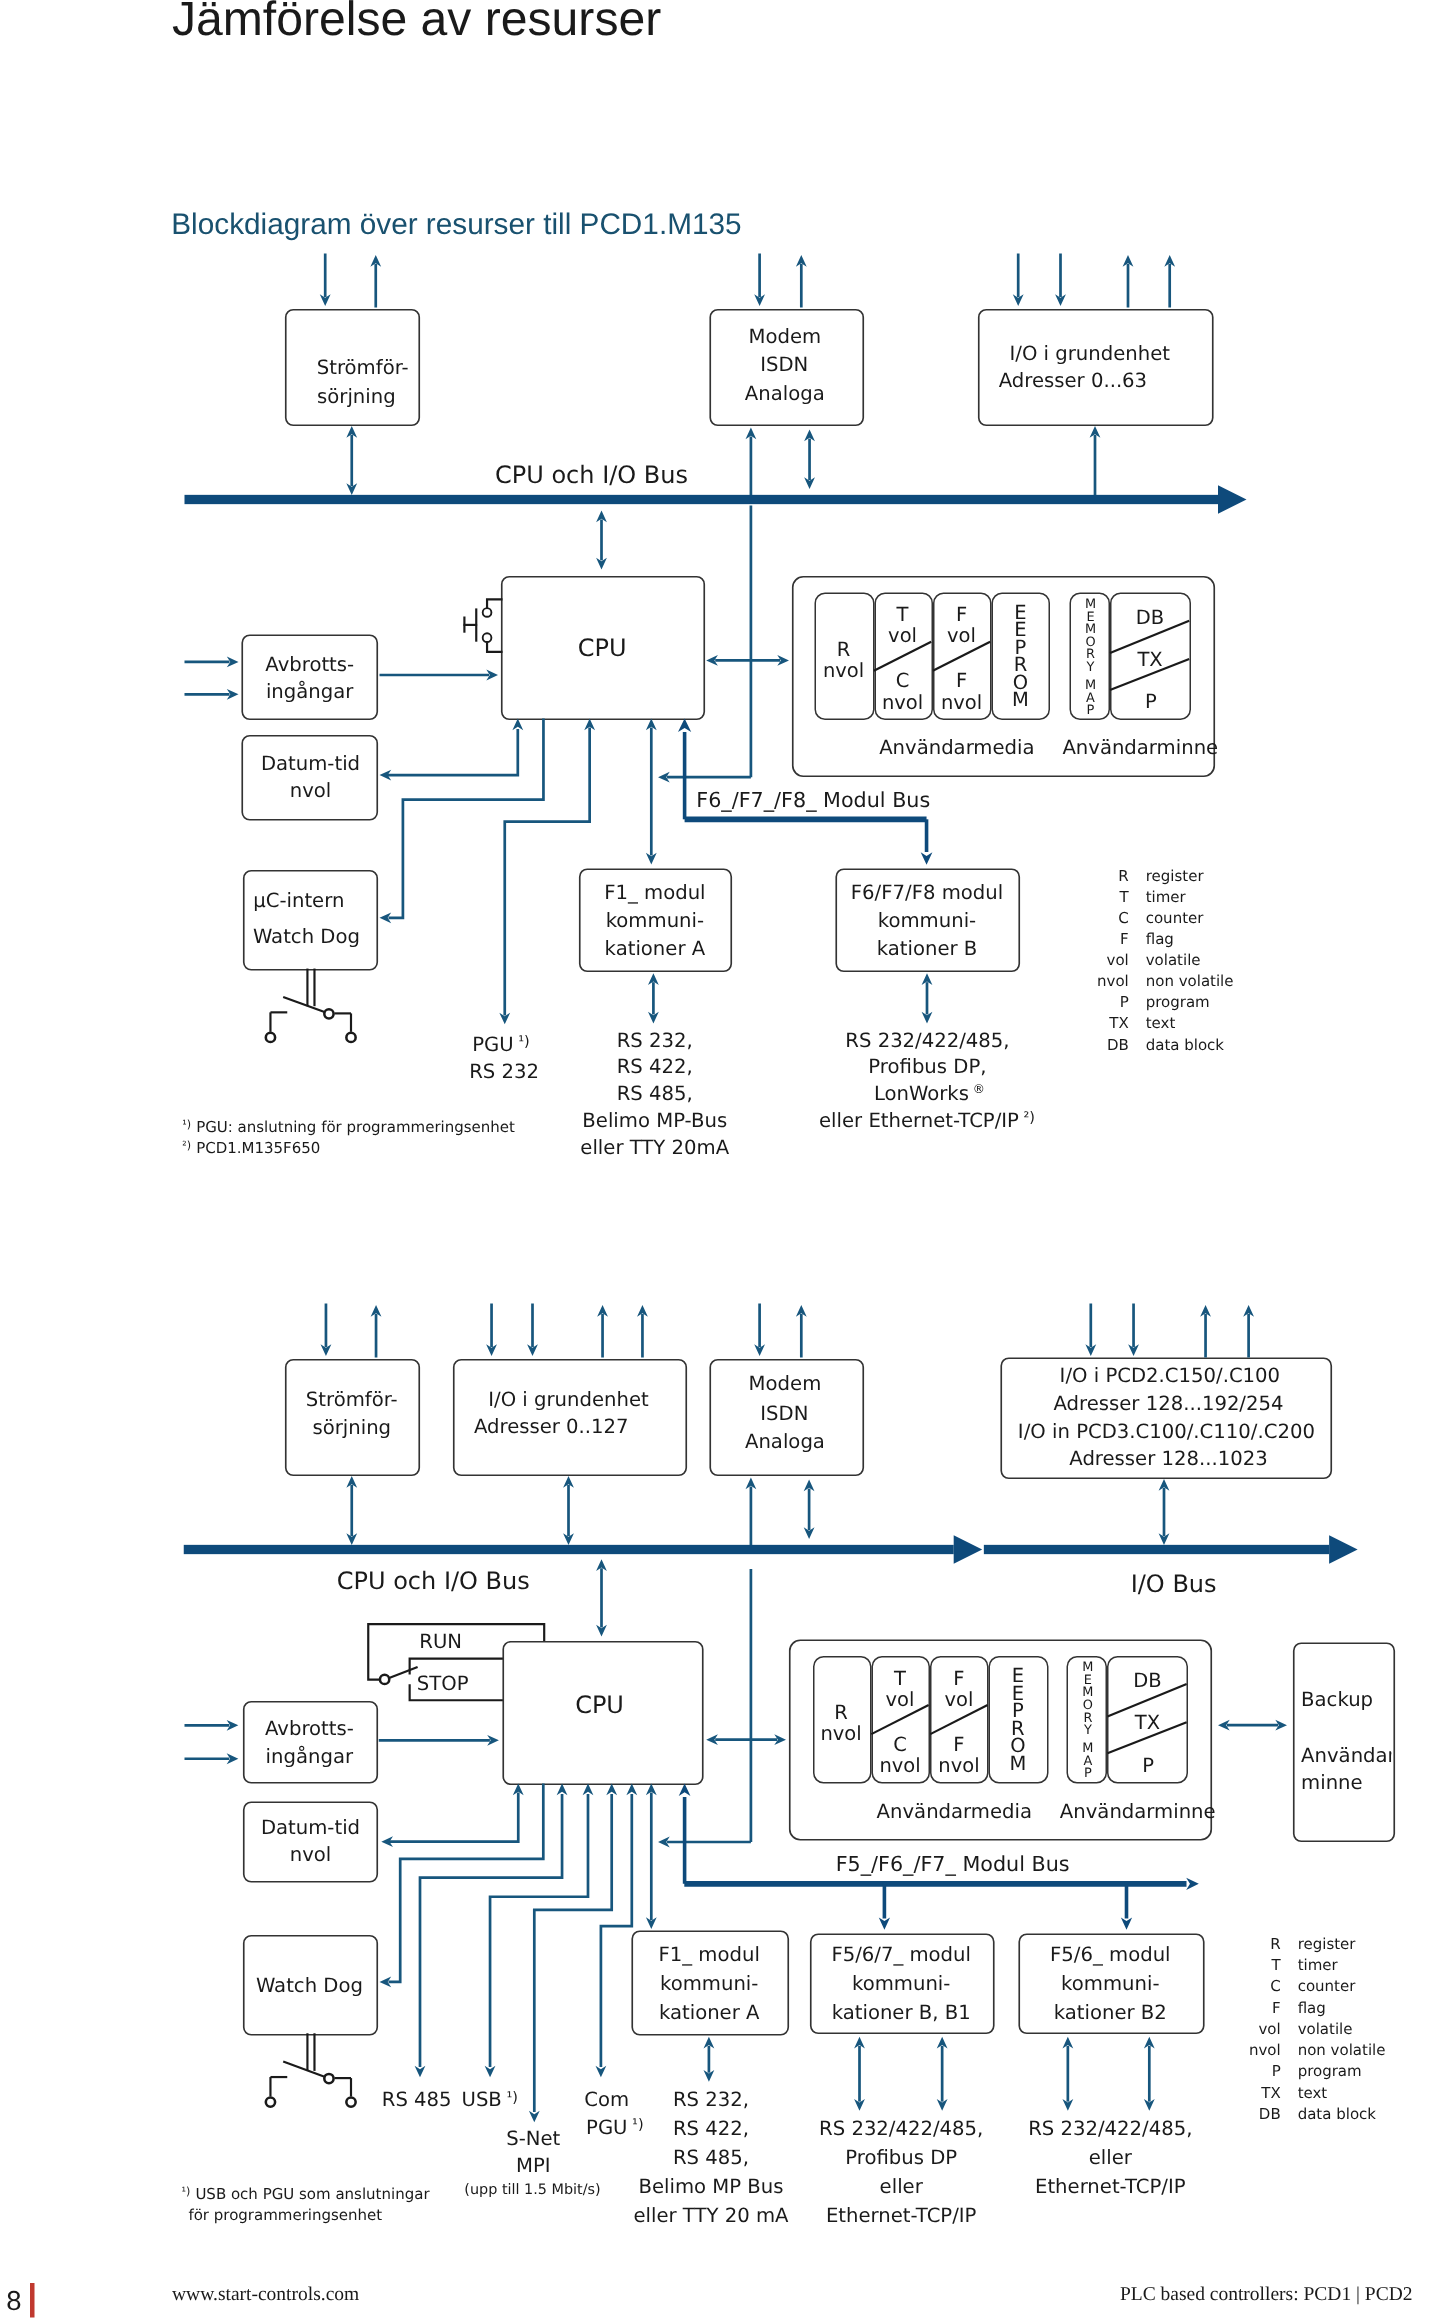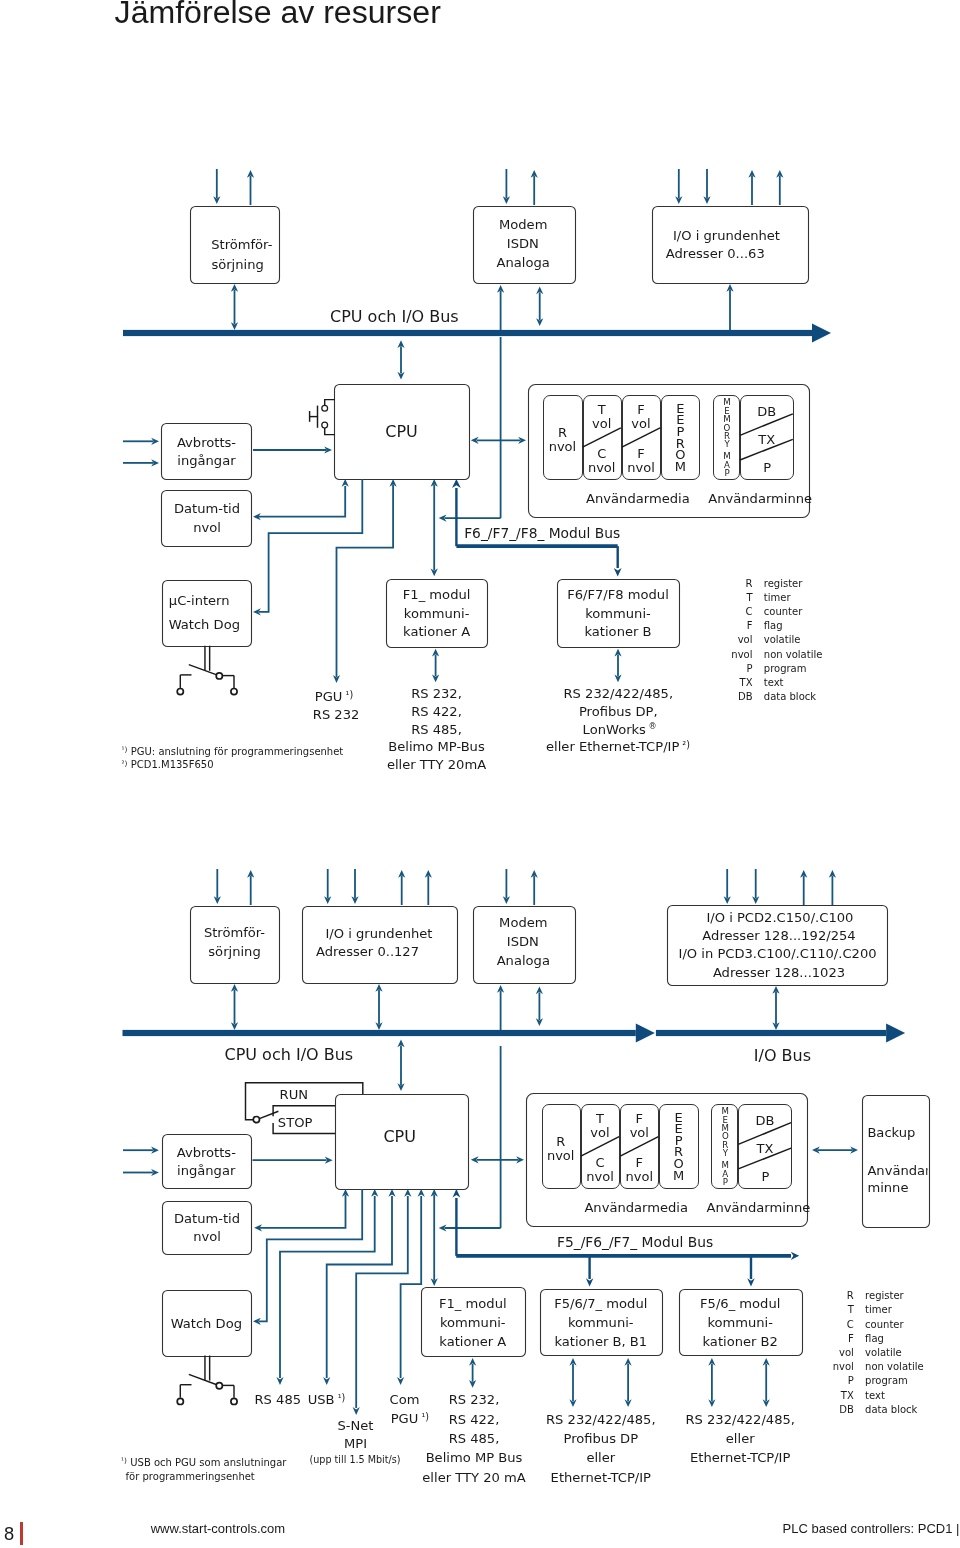--- a/index.html
+++ b/index.html
@@ -22,32 +22,33 @@
   .cpuLbl{font-family:"DejaVu Sans",sans-serif;font-size:16px;fill:#1a1a1a;text-anchor:middle;}
   .legk{font-family:"DejaVu Sans",sans-serif;font-size:10px;fill:#1a1a1a;text-anchor:end;}
   .legv{font-family:"DejaVu Sans",sans-serif;font-size:10px;fill:#1a1a1a;text-anchor:start;}
   .fn{font-family:"DejaVu Sans",sans-serif;font-size:10px;fill:#1a1a1a;text-anchor:start;}
   .fnsm{font-family:"DejaVu Sans",sans-serif;font-size:9.6px;fill:#1a1a1a;text-anchor:middle;}
   .capt{font-family:"DejaVu Sans",sans-serif;font-size:13.1px;fill:#1a1a1a;text-anchor:middle;}
   .thin{stroke:#17567d;stroke-width:1.8;fill:none;}
   .thick{stroke:#0e4a7b;stroke-width:3.8;fill:none;}
   .medthick{stroke:#0e4a7b;stroke-width:2.4;fill:none;}
   .blackln{stroke:#1a1a1a;stroke-width:1.45;fill:none;}
-  .footer{font-family:Liberation Sans, sans-serif;font-size:13px;color:#1a1a1a;white-space:nowrap;margin-left:36px;}
+  .footer{font-family:Liberation Serif, serif;font-size:13px;color:#1a1a1a;white-space:nowrap;}
   #pg-num{left:4.1px;top:1521.7px;font-size:18.3px;color:#1a1a1a;line-height:21px;}
   #pg-rule{left:20px;top:1520.6px;width:2.5px;height:23.2px;background:#c0392f;}
   #f-url{left:114.7px;top:1520.2px;line-height:15px;}
   #f-right{left:746.6px;top:1520.2px;line-height:15px;}
 </style>
 </head>
 <body>
 
 <div id="page">
 
   <div class="abs" id="page-title">Jämförelse av resurser</div>
+  <div class="abs sec-title" id="sec1-title">Blockdiagram över resurser till PCD1.M135</div>
 
   <svg class="diag" id="svg-main" width="960" height="1548" viewBox="0 0 960 1548">
       <rect x="190.5" y="205.5" width="89" height="77" rx="5" ry="5" class="bx"></rect>
       <text x="241.8" y="248.4" class="lbl">Strömför-</text>
       <text x="237.6" y="267.8" class="lbl">sörjning</text>
       <rect x="473.5" y="205.5" width="102" height="77" rx="5" ry="5" class="bx"></rect>
       <text x="523.2" y="227.9" class="lbl">Modem</text>
       <text x="522.8" y="246.5" class="lbl">ISDN</text>
       <text x="523.2" y="265.5" class="lbl">Analoga</text>
       <rect x="652.5" y="205.5" width="156" height="77" rx="5" ry="5" class="bx"></rect>

